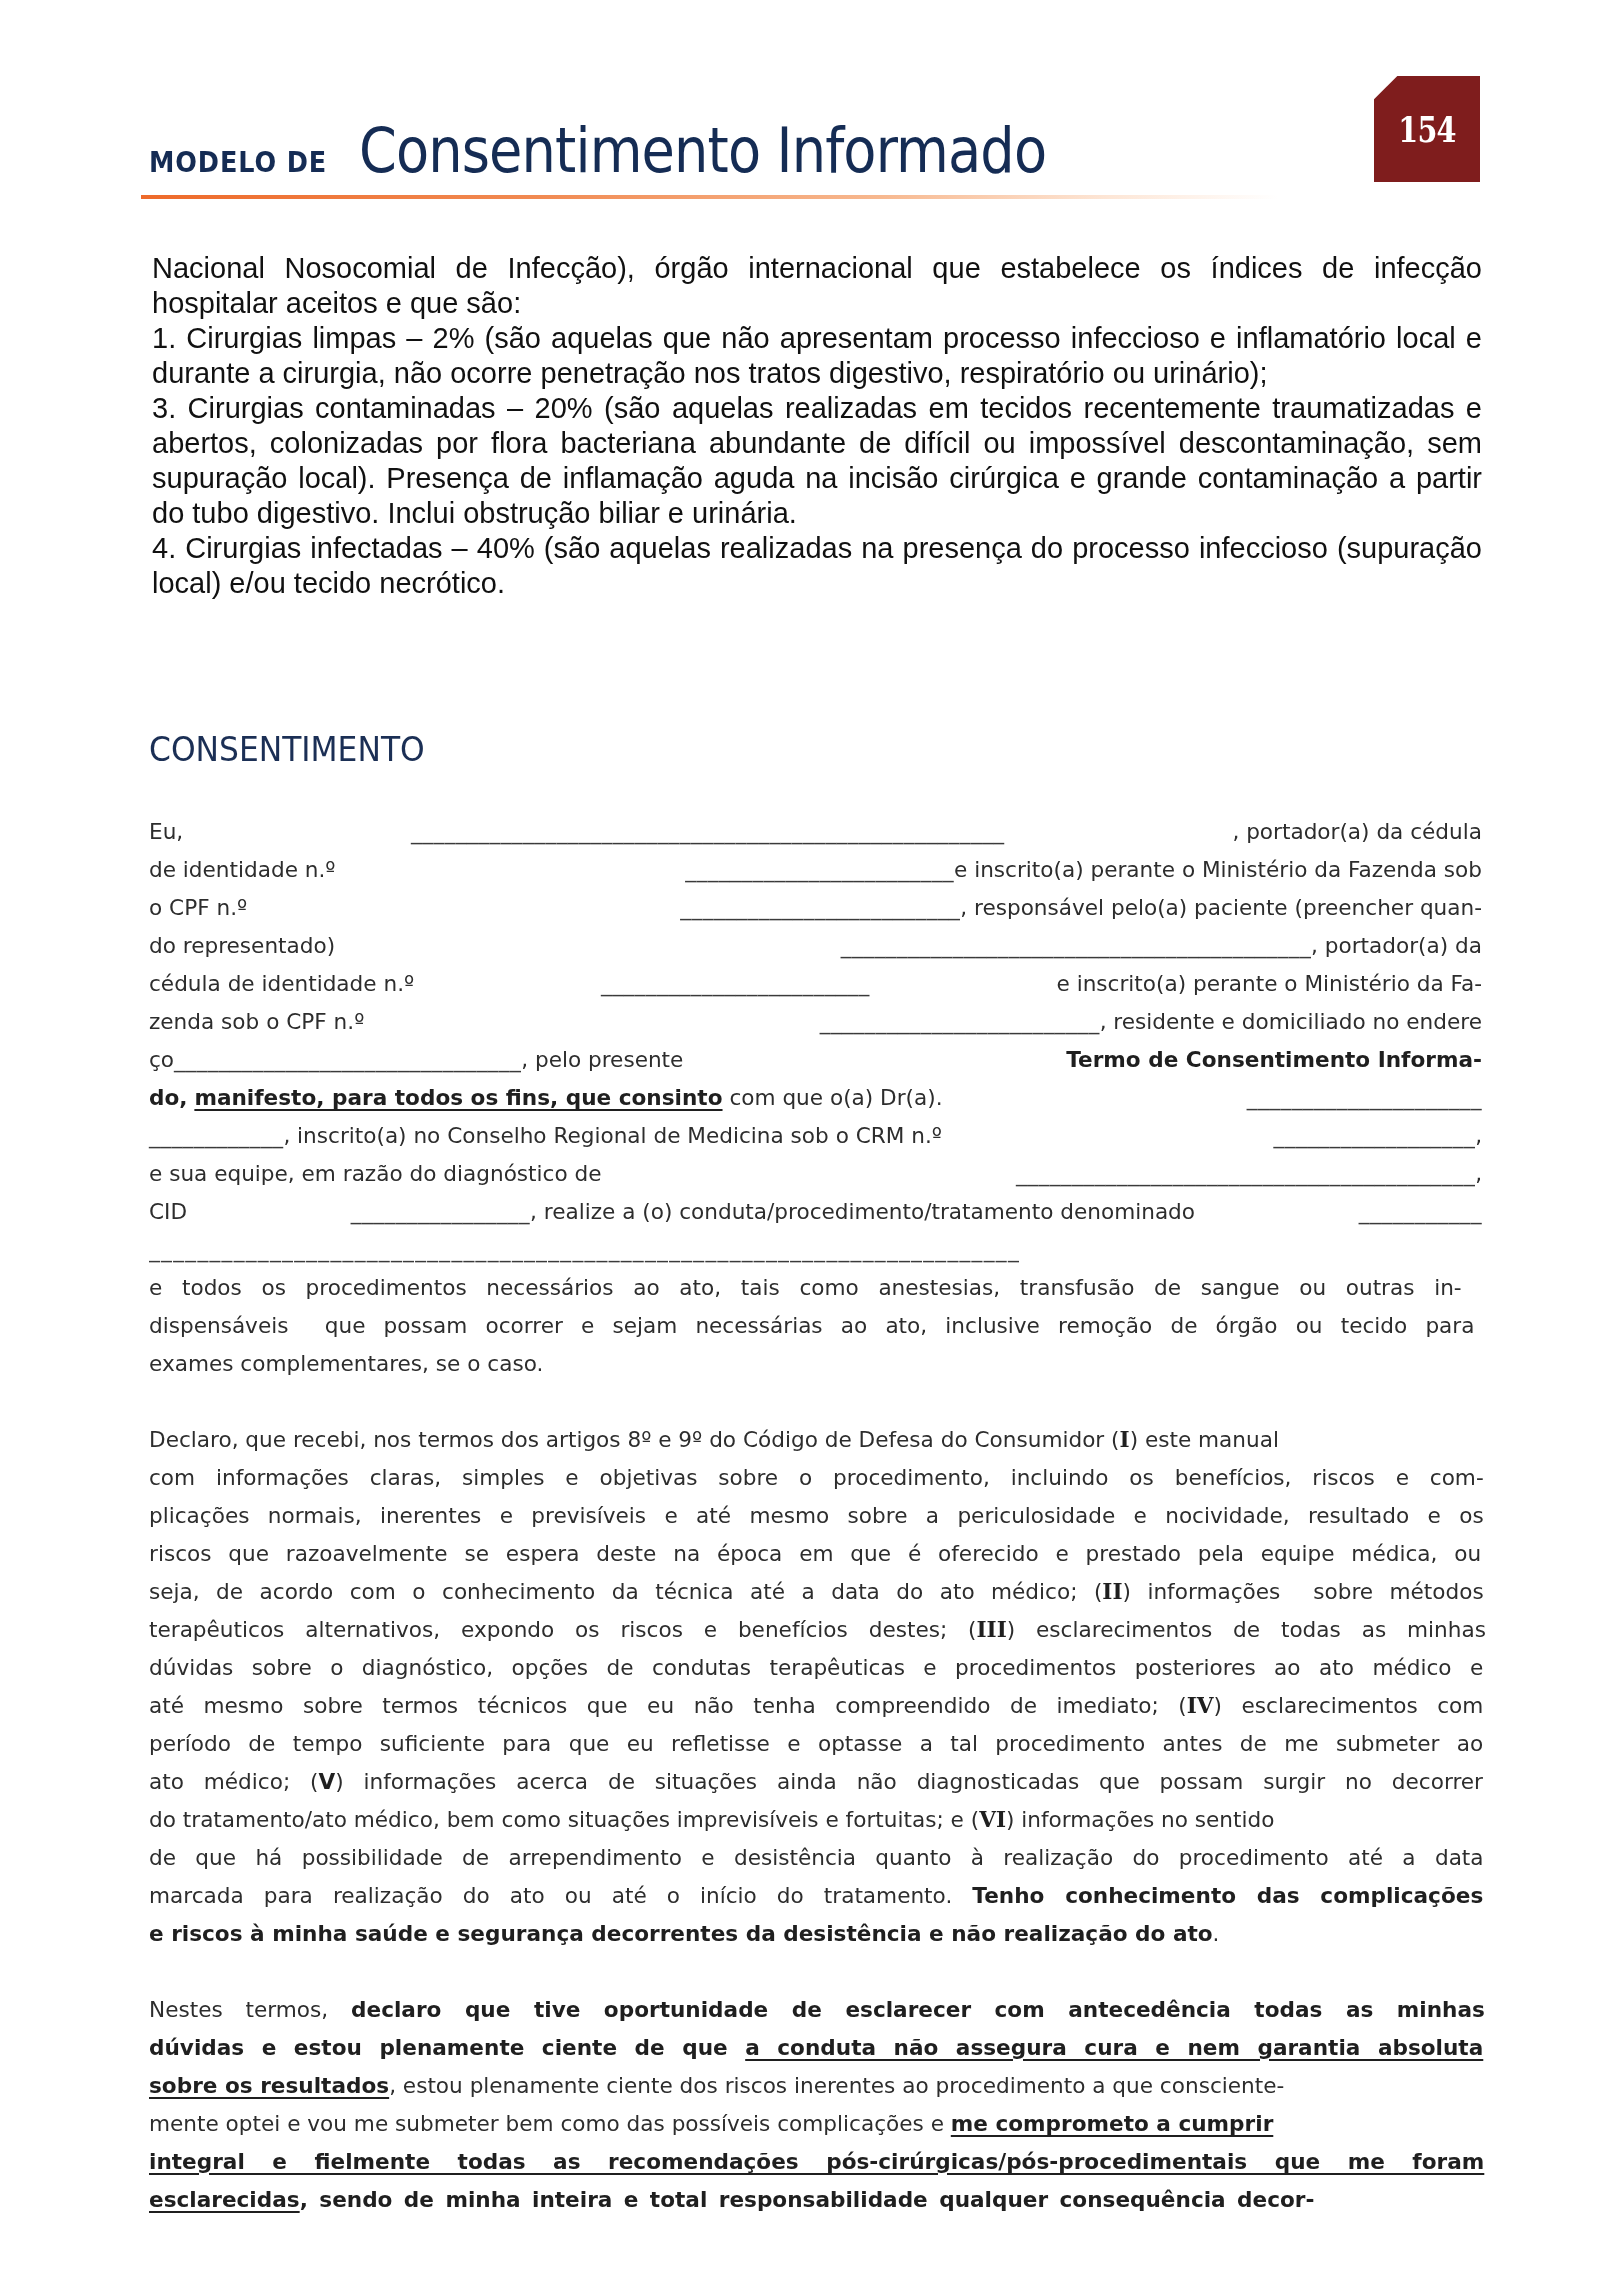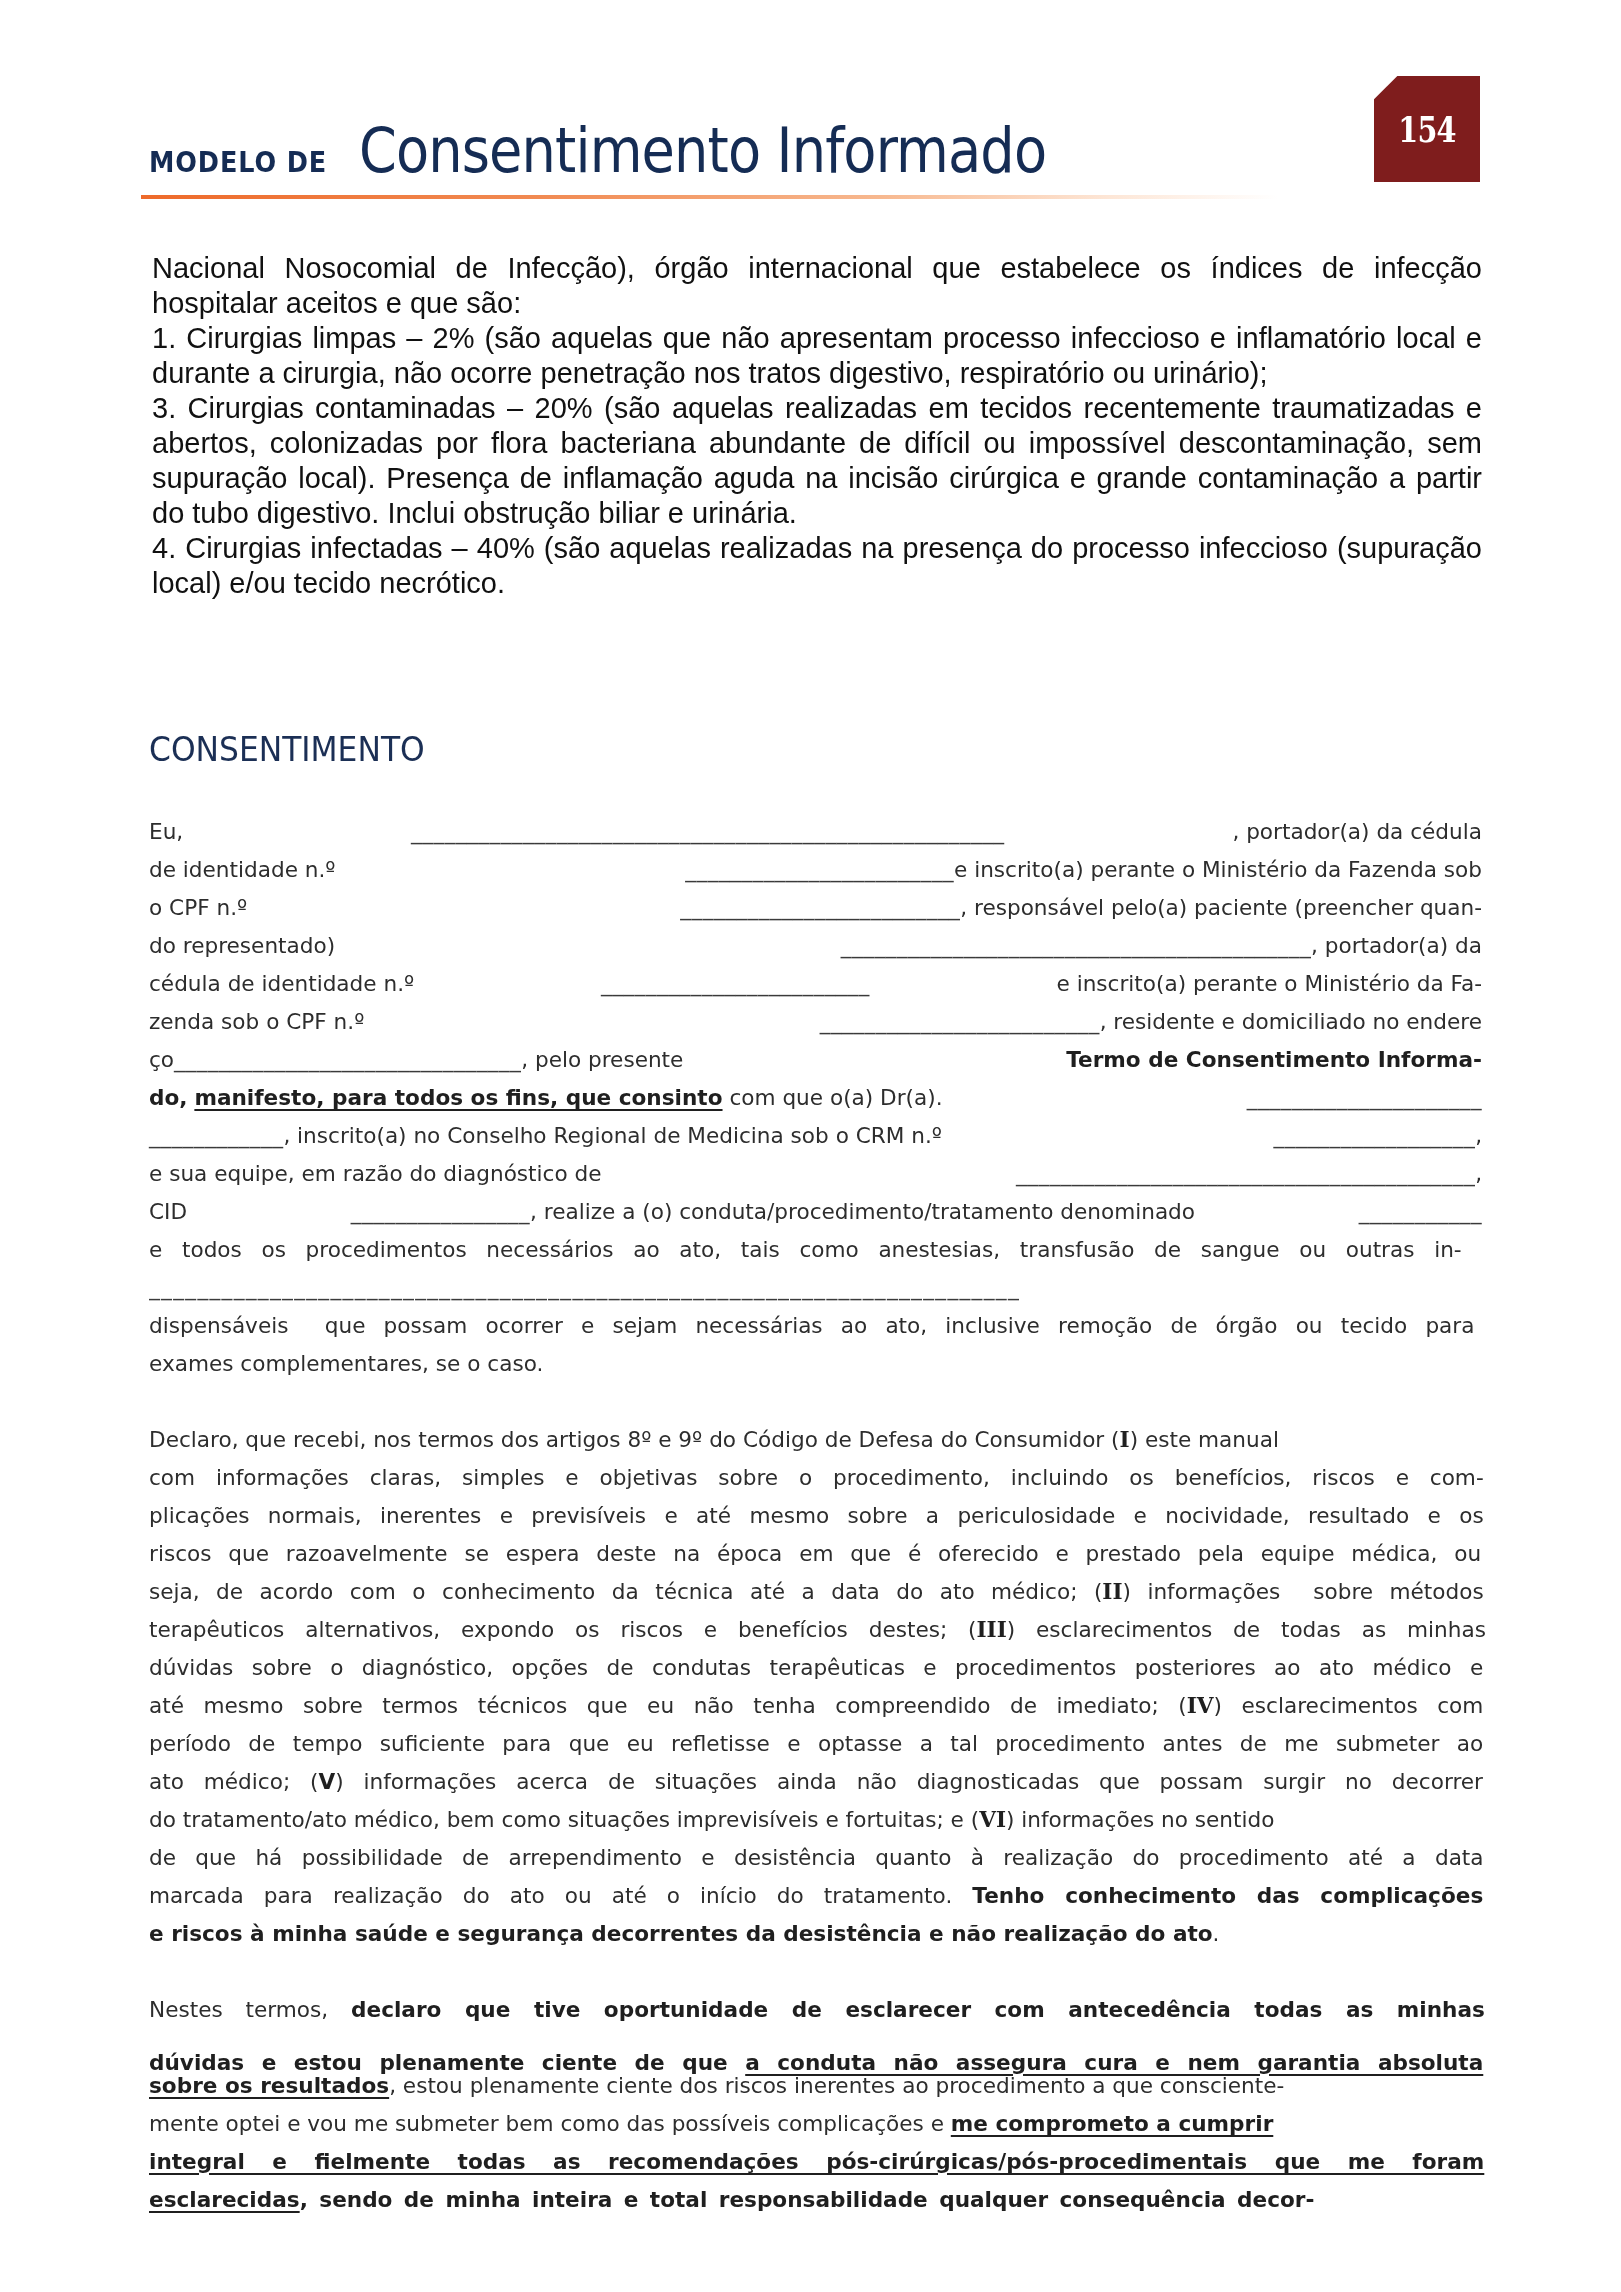--- a/index.html
+++ b/index.html
@@ -129,27 +129,27 @@
   </div>
   <div class="line">
     <span>e sua equipe, em razão do diagnóstico de</span>
     <span><span class="blank">_________________________________________</span><span>,</span></span>
   </div>
   <div class="line">
     <span>CID</span>
     <span><span class="blank">________________</span><span>, realize a (o) conduta/procedimento/tratamento denominado</span></span>
     <span class="blank">___________</span>
   </div>
-  <div class="line">
-    <span style="word-spacing: 12.8px;">e todos os procedimentos necessários ao ato, tais como anestesias, transfusão de sangue ou outras in-</span>
-  </div>
   <div class="line" style="overflow:hidden;">
     <span class="blank" style="letter-spacing:1.3px;">________________________________________________________________________</span>
   </div>
   <div class="line">
+    <span style="word-spacing: 12.8px;">e todos os procedimentos necessários ao ato, tais como anestesias, transfusão de sangue ou outras in-</span>
+  </div>
+  <div class="line">
     <span style="word-spacing: 11.3px; white-space: pre;">dispensáveis  que possam ocorrer e sejam necessárias ao ato, inclusive remoção de órgão ou tecido para</span>
   </div>
   <div class="line left">
     <span>exames complementares, se o caso.</span>
   </div>
 
   <div class="gap"></div>
 
   <div class="line">
     <span><span>Declaro, que recebi, nos termos dos artigos 8º e 9º do Código de Defesa do Consumidor (</span><span class="roman">I</span><span>) este manual</span></span>
@@ -193,21 +193,21 @@
   <div class="line left">
     <span><span class="b">e riscos à minha saúde e segurança decorrentes da desistência e não realização do ato</span><span>.</span></span>
   </div>
 
   <div class="gap"></div>
 
   <div class="line">
     <span style="word-spacing: 16px;"><span style="white-space:pre;">Nestes termos, </span><span class="b">declaro que tive oportunidade de esclarecer com antecedência todas as minhas</span></span>
   </div>
   <div class="line">
-    <span style="word-spacing: 10px; margin-top: 15px;"><span class="b" style="white-space:pre;">dúvidas e estou plenamente ciente de que </span><span class="b u">a conduta não assegura cura e nem garantia absoluta</span></span>
+    <span style="word-spacing: 10px;"><span class="b" style="white-space:pre;">dúvidas e estou plenamente ciente de que </span><span class="b u">a conduta não assegura cura e nem garantia absoluta</span></span>
   </div>
   <div class="line">
     <span><span class="b u">sobre os resultados</span><span>, estou plenamente ciente dos riscos inerentes ao procedimento a que consciente-</span></span>
   </div>
   <div class="line">
     <span><span style="white-space:pre;">mente optei e vou me submeter bem como das possíveis complicações e </span><span class="b u">me comprometo a cumprir</span></span>
   </div>
   <div class="line">
     <span class="b u" style="word-spacing: 20px;">integral e fielmente todas as recomendações pós-cirúrgicas/pós-procedimentais que me foram</span>
   </div>

